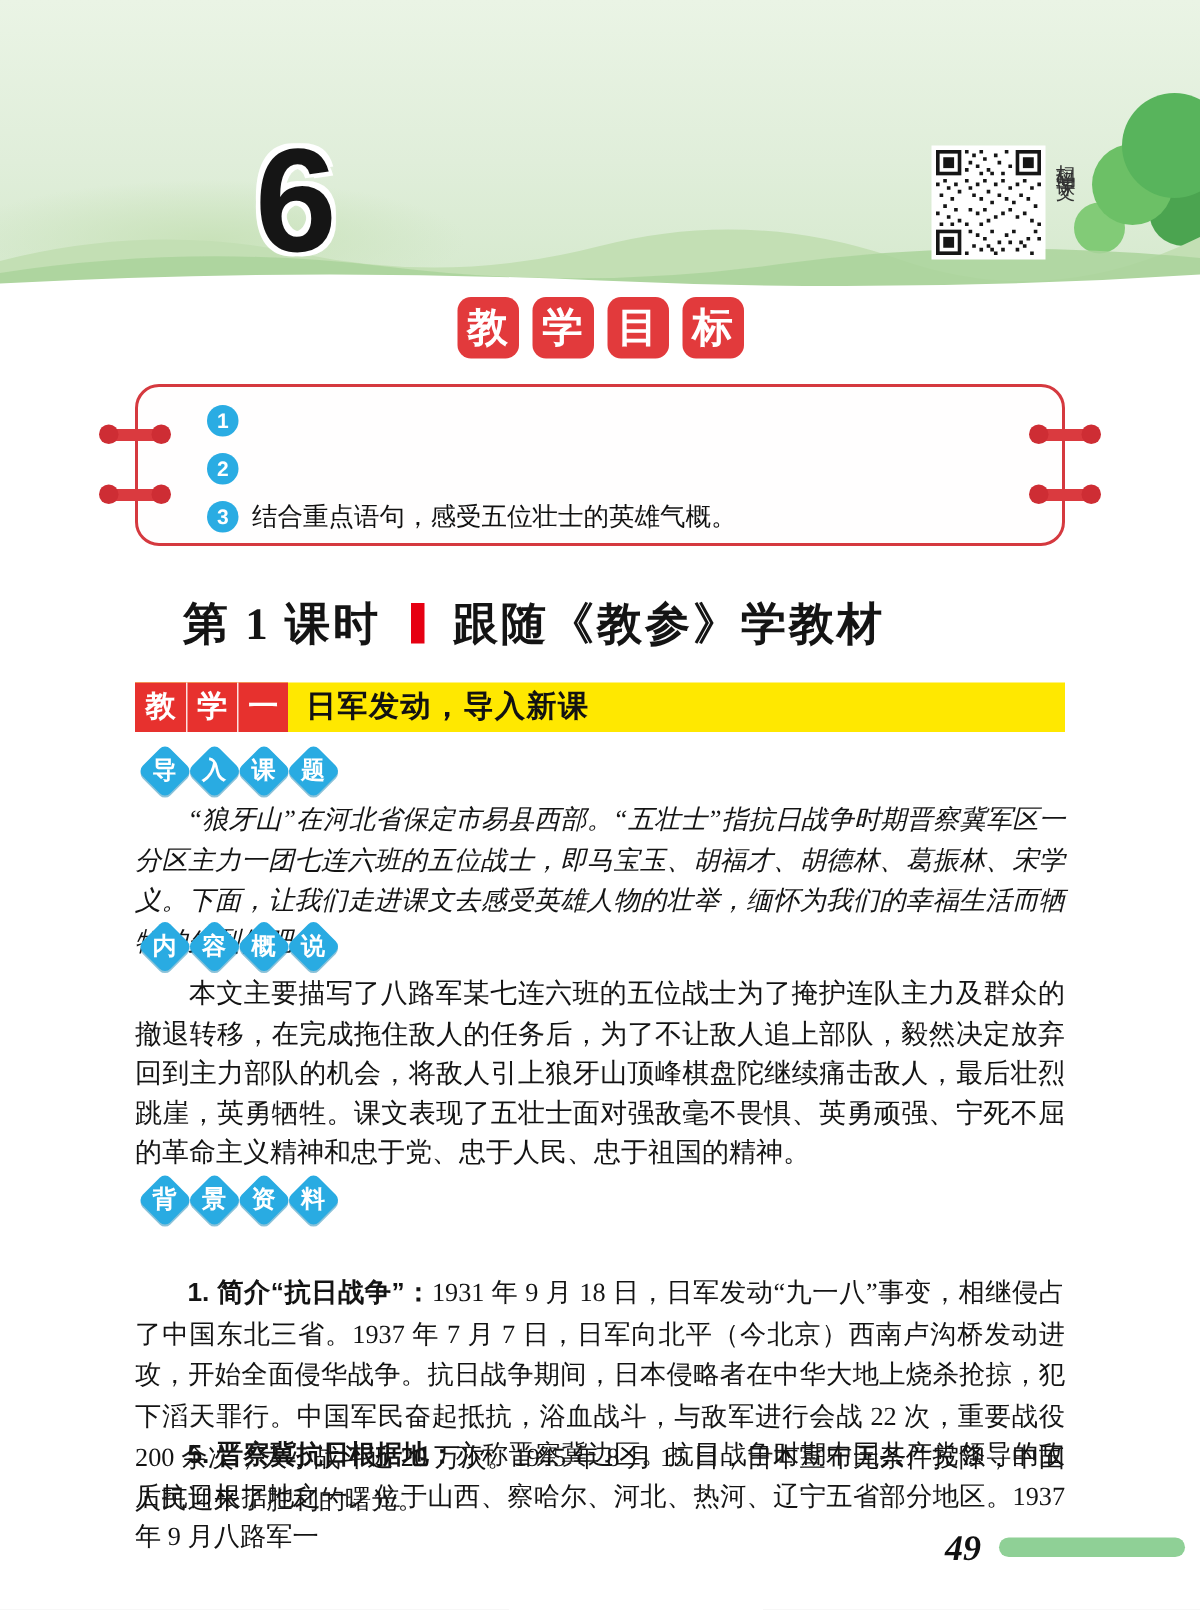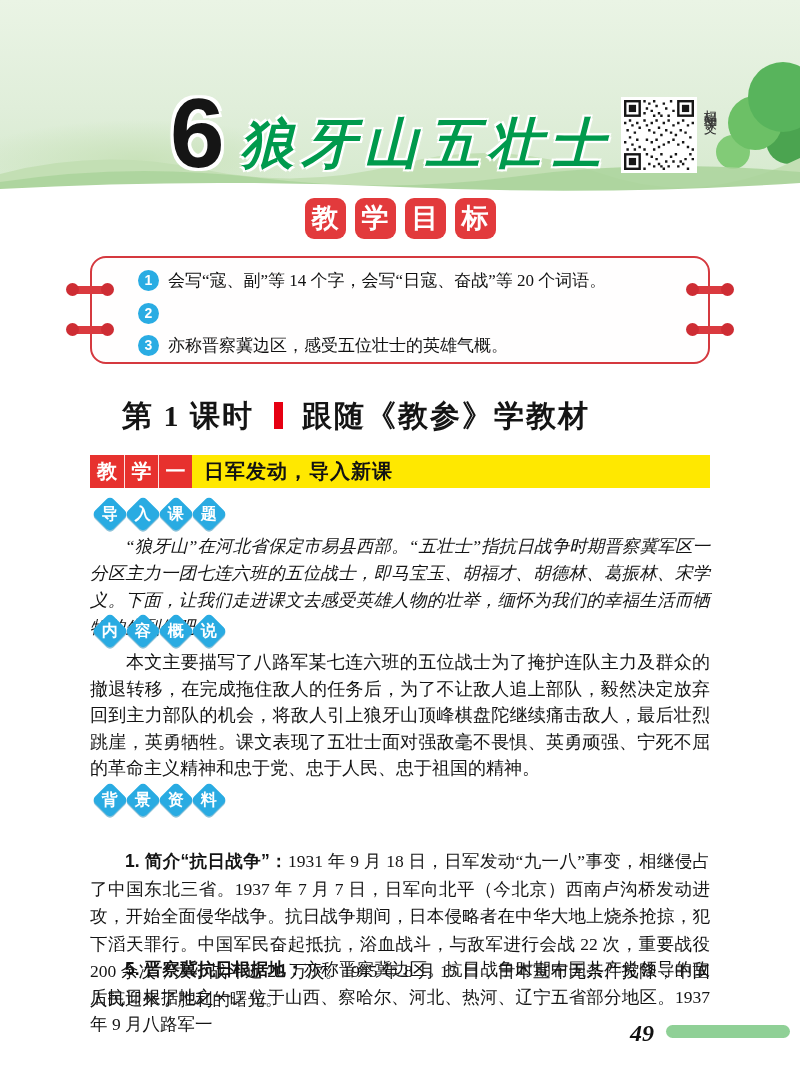--- a/index.html
+++ b/index.html
@@ -116,21 +116,20 @@
 
   <div class="header">
     <div class="left-grass"></div>
     <div class="tree-blob"></div>
     <svg class="grass" width="800" height="60" viewBox="0 0 800 60">
       <path d="M0 38 Q100 12 200 33 T400 28 T600 37 T800 22 V60 H0 Z" fill="#c3dfb4"></path>
       <path d="M0 46 Q130 26 260 42 T520 40 T800 36 V60 H0 Z" fill="#aad49b" opacity="0.85"></path>
       <path d="M0 53 Q200 42 400 51 T800 47 V60 H0 Z" fill="#ffffff"></path>
     </svg>
     <div class="lesson-number">6</div>
-    <div class="lesson-title">狼牙山五壮士</div>
     <div class="qr-box">
       <svg viewBox="0 0 29 29">
         <rect x="0" y="0" width="29" height="29" fill="#fff"></rect>
         <g fill="#161616">
           <path d="M0 0h7v7H0z"></path>
             <path d="M22 0h7v7h-7z"></path>
             <path d="M0 22h7v7H0z"></path>
         </g>
         <g fill="#fff">
           <path d="M1 1h5v5H1z"></path>
@@ -162,28 +161,27 @@
   </div>
 
   <div class="obj-box">
     <div class="pin l1"></div>
     <div class="pin l2"></div>
     <div class="pin r1"></div>
     <div class="pin r2"></div>
     <ul class="obj-list">
       <li>
         <span class="num-circle">1</span>
-        <span>会写“寇、副”等 14 个字，会写“日寇、奋战”等 20 个词语。</span>
       </li>
       <li>
         <span class="num-circle">2</span>
       </li>
       <li>
         <span class="num-circle">3</span>
-        <span>亦称晋察冀边区，感受五位壮士的英雄气概。</span>
+        <span>结合重点语句，感受五位壮士的英雄气概。</span>
       </li>
     </ul>
   </div>
 
   <div class="lesson-heading">
     <span>第 1 课时</span>
     <span class="red-bar"></span>
     <span>跟随《教参》学教材</span>
   </div>
 

